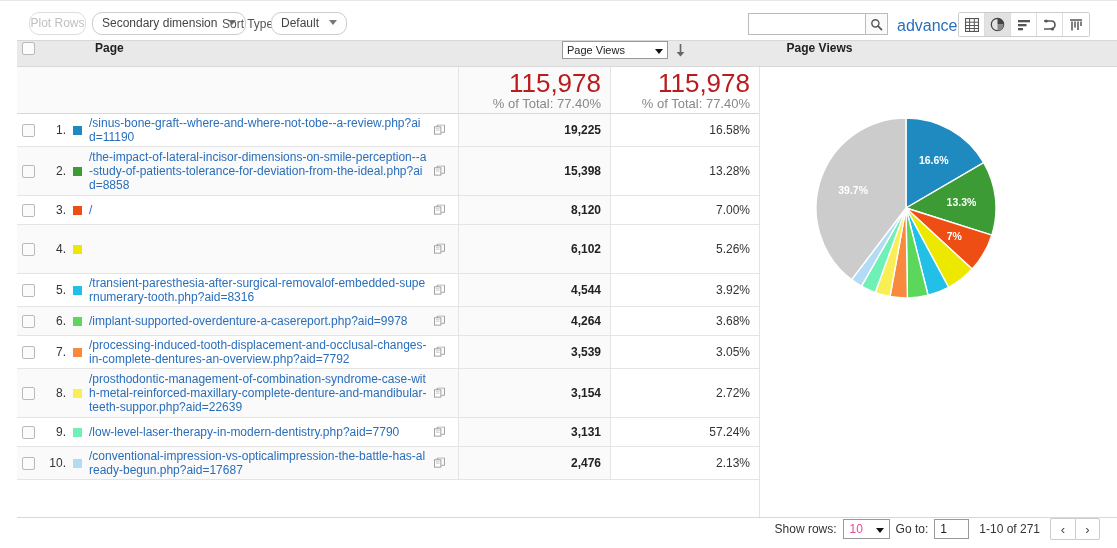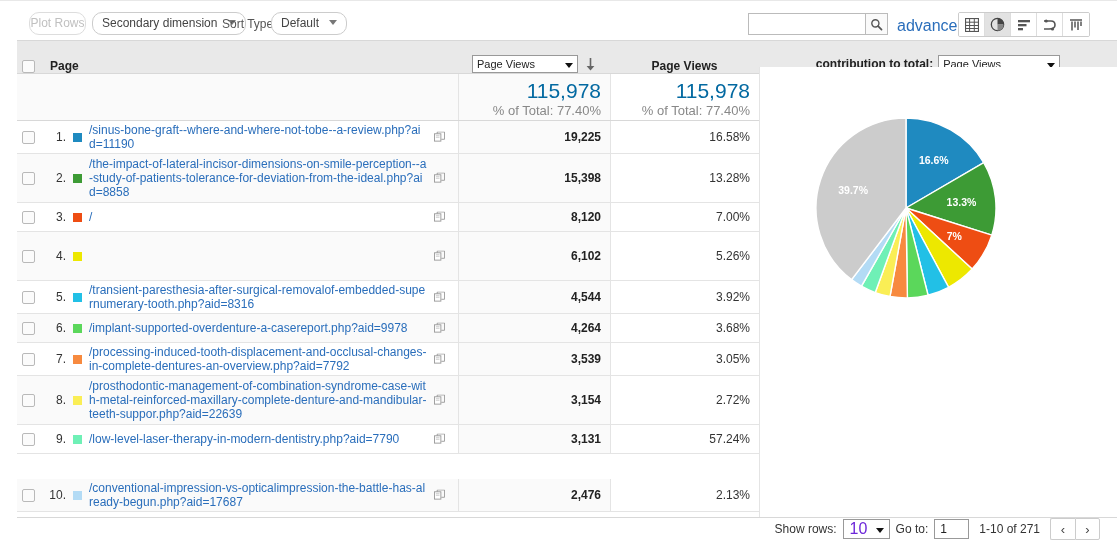--- a/index.html
+++ b/index.html
@@ -102,22 +102,23 @@
   
   #table {
     position: absolute; left: 17px; top: 40px;
     width: 1100px;
   }
   .thead {
     display: flex;
     background: #e9e9e9;
     border-top: 1px solid #d8d8d8;
     border-bottom: 1px solid #d8d8d8;
-    height: 34px;
-    align-items: flex-end;
+    height: 27px;
+    align-items: flex-start;
+    gap: 45px;
   }
   .c-check { width: 22px; flex: none; text-align: center; }
   .c-page  { width: 419px; flex: none; }
   .c-pv1   { width: 152px; flex: none; }
   .c-pv2   { width: 149px; flex: none; }
   .c-contrib { width: 358px; flex: none; }
 
   .thead .c-page { font-weight: bold; font-size: 12px; color: #222; padding-left: 11px; }
   .thead .c-pv1 { display: flex; align-items: center; justify-content: center; gap: 7px; }
   .thead .c-pv2 { text-align: center; font-weight: bold; font-size: 12px; color:#222; }
@@ -162,21 +163,21 @@
     background: #fff;
     border-bottom: 1px solid #d8d8d8;
   }
   .totals .c-check, .totals .c-page { background: #fafafa; }
   .totals .c-pv1, .totals .c-pv2 {
     padding: 5px 9px 0 0;
     text-align: right;
   }
   .totals .c-pv1 { background:#fafafa; border-left: 1px solid #e4e4e4;}
   .totals .c-pv2 { background:#fff; border-left: 1px solid #e4e4e4;}
-  .tot-num { font-size: 21px; color: #0369a1; line-height: 23px; font-weight: normal;}
+  .tot-num { font-size: 26px; color: #b91c1c; line-height: 23px; font-weight: normal;}
   .tot-sub { font-size: 13px; color: #888; margin-top: 1px; }
   .totals .c-contrib { border-left: 1px solid #e4e4e4; background:#fff;}
 
   
   .trow { display: flex; border-bottom: 1px solid #e4e4e4; }
   .trow .c-check { display: flex; align-items: center; justify-content: center; }
   .trow .c-page {
     display: flex; align-items: center;
     padding: 6px 0 6px 0;
     position: relative;
@@ -231,21 +232,21 @@
     background: #fff;
   }
   #pager {
     position: absolute; right: 17px; top: 0;
     display: flex; align-items: center; gap: 6px;
     font-size: 12px; color: #333;
   }
   .foot-select {
     border: 1px solid #999; background: #fff;
     height: 20px; line-height: 18px;
-    font-size: 16px; color: #6d28d9;
+    font-size: 12px; color: #ec4899;
     padding: 0 20px 0 6px;
     position: relative; cursor: pointer;
     width: 47px;
   }
   .foot-select::after {
     content: "";
     position: absolute; right: 5px; top: 8px;
     width: 0; height: 0;
     border-left: 4px solid transparent;
     border-right: 4px solid transparent;
@@ -548,21 +549,21 @@
             <rect x="0.5" y="2.5" width="7" height="8" fill="#fff" stroke="#999" stroke-width="1"></rect>
             <path d="M3.5 2.5 V0.5 H11.5 V8.5 H8" fill="none" stroke="#999" stroke-width="1"></path>
             <line x1="2" y1="4.6" x2="6" y2="4.6" stroke="#bbb" stroke-width="0.8"></line>
             <line x1="2" y1="6.3" x2="6" y2="6.3" stroke="#bbb" stroke-width="0.8"></line>
           </svg>
         </div>
         <div class="c-pv1">3,131</div>
         <div class="c-pv2">57.24%</div>
         <div class="c-contrib"></div>
       </div>
-      <div class="trow alt" style="height: 33px; margin-top: 25px;">
+      <div class="trow alt" style="height: 33px;">
         <div class="c-check">
           <span class="chk"></span>
         </div>
         <div class="c-page">
           <span class="rank">10.</span>
           <span class="swatch" style="background:#b3dbf5"></span>
           <span class="pagelink">/conventional-impression-vs-opticalimpression-the-battle-has-already-begun.php?aid=17687</span>
           <svg class="ext-ico" width="11" height="11" viewBox="0 0 12 12">
             <rect x="0.5" y="2.5" width="7" height="8" fill="#fff" stroke="#999" stroke-width="1"></rect>
             <path d="M3.5 2.5 V0.5 H11.5 V8.5 H8" fill="none" stroke="#999" stroke-width="1"></path>

